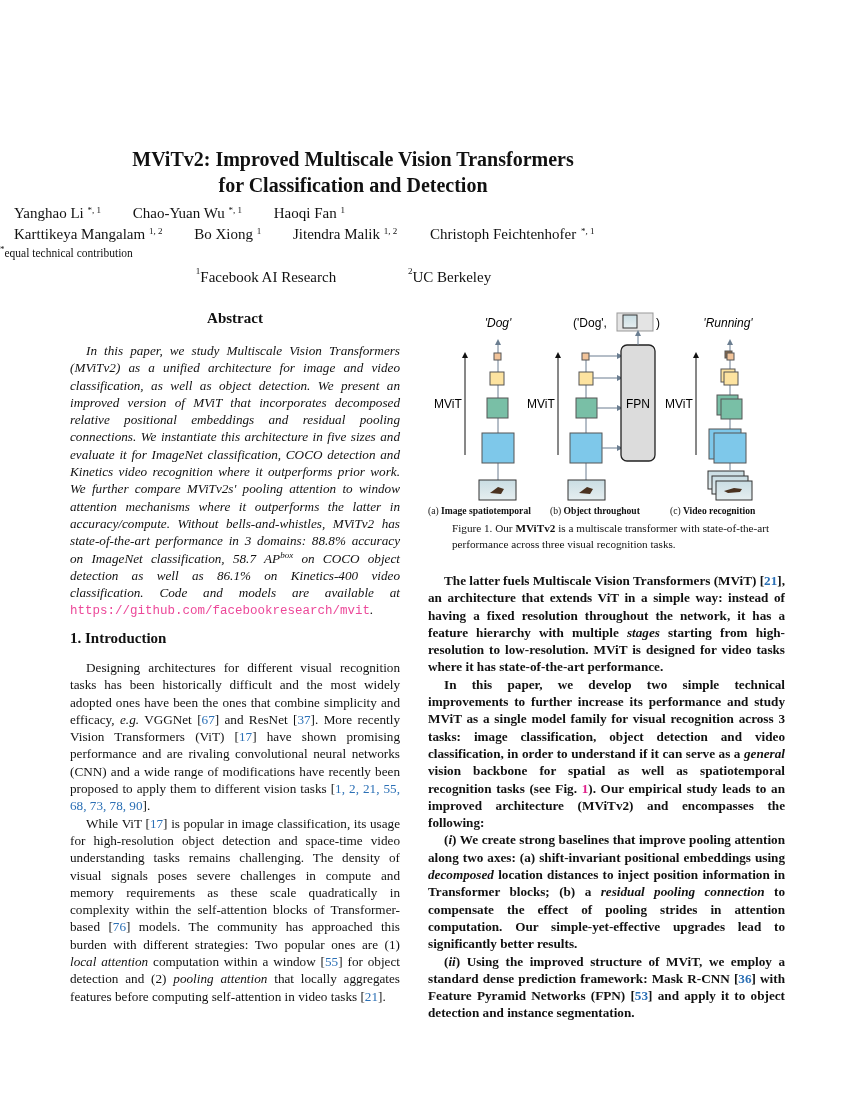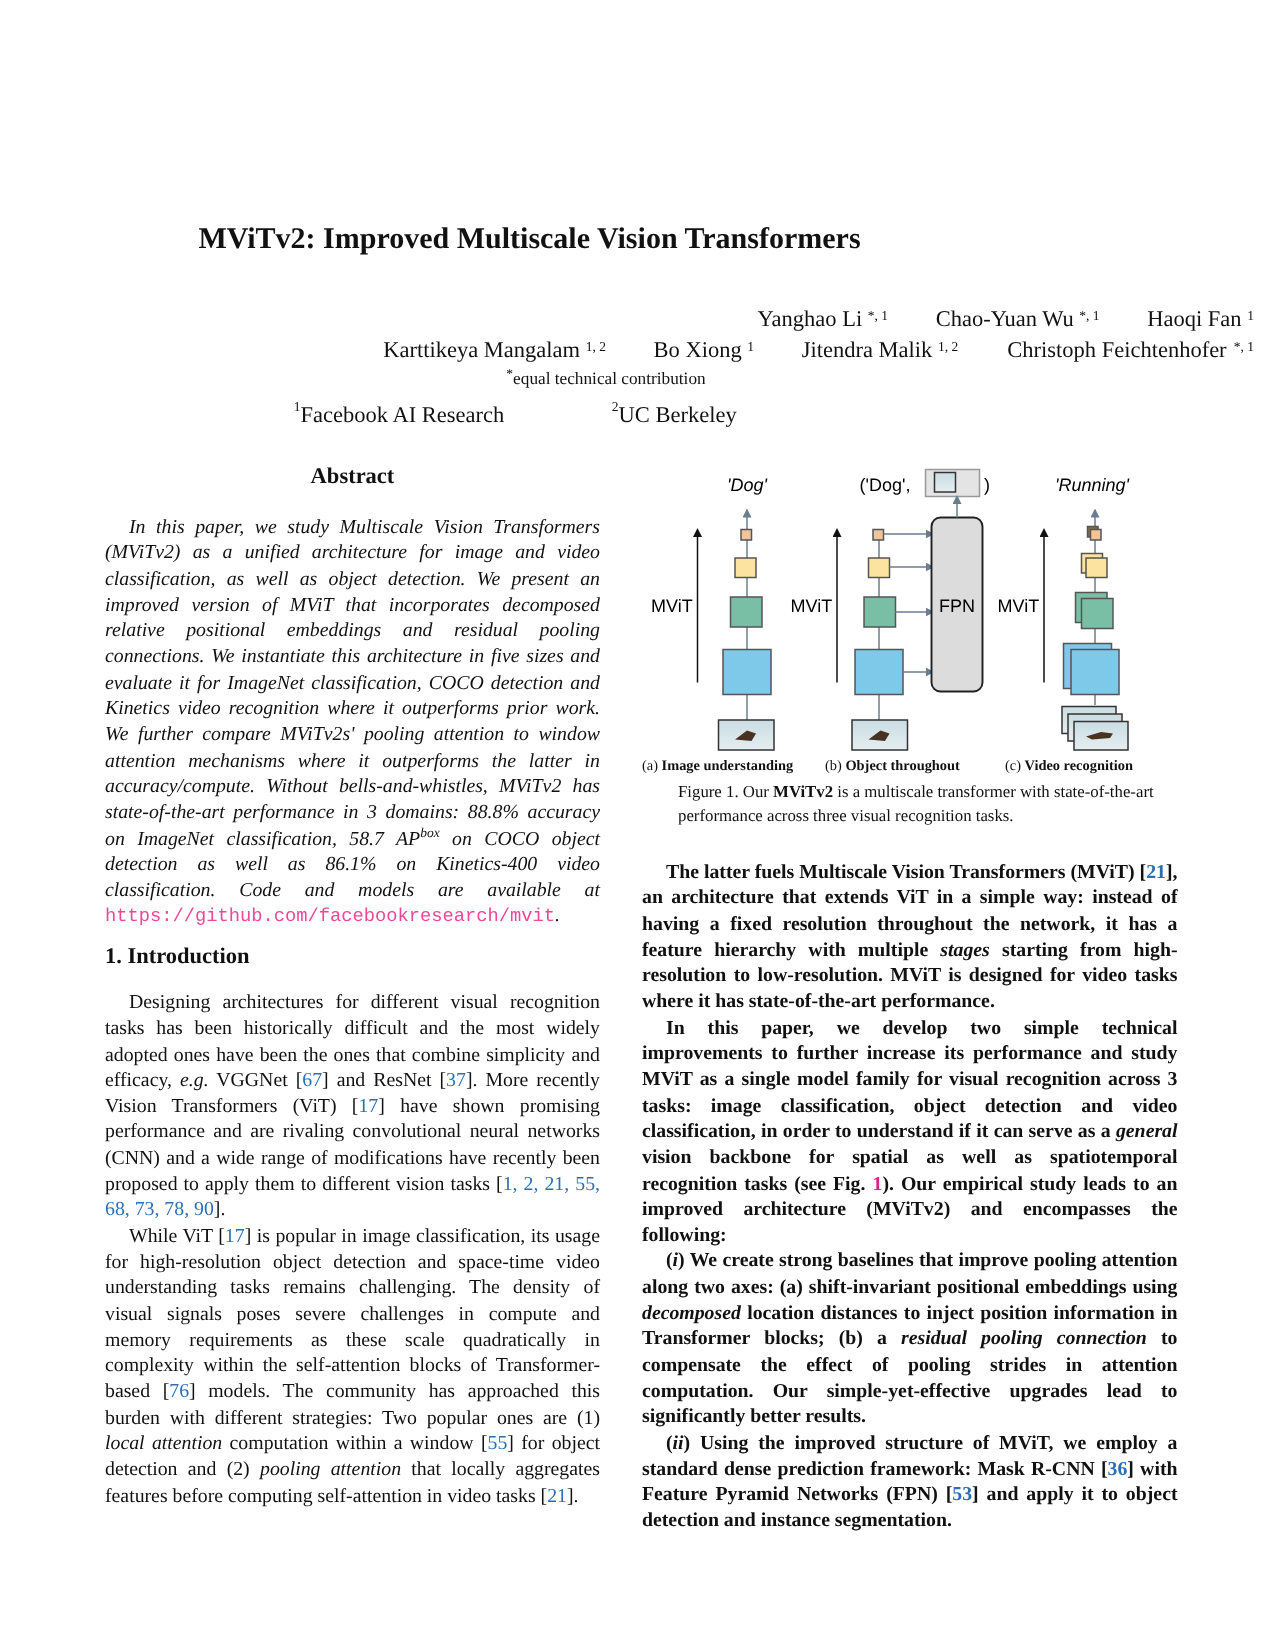--- a/index.html
+++ b/index.html
@@ -1,21 +1,21 @@
 <!DOCTYPE html>
 <html><head>
 <meta charset="utf-8">
 <style>
   html,body{margin:0;padding:0;background:#fff;}
   body{width:850px;height:1100px;position:relative;overflow:hidden;font-family:"Liberation Serif","DejaVu Serif",serif;color:#111;}
   .title{position:absolute;left:0;width:706px;top:146px;text-align:center;font-weight:bold;font-size:20px;line-height:26px;}
-  .authors{position:absolute;left:0;width:850px;text-align:right;font-size:15px;line-height:20px;}
+  .authors{position:absolute;left:0;width:850px;text-align:left;font-size:15px;line-height:20px;}
   .authors span{margin:0 14px;}
   sup{font-size:9px;vertical-align:top;position:relative;top:-3px;}
-  .eq{position:absolute;left:0;width:808px;top:247px;text-align:center;font-size:11.5px;}
+  .eq{position:absolute;left:0;width:808px;top:247px;font-size:11.5px;}
   .affil{position:absolute;left:0;width:687px;top:269px;text-align:center;font-size:15px;}
   .affil span{margin:0 34px;}
   .col{position:absolute;font-size:13.2px;line-height:17.3px;text-align:justify;}
   .lcol{left:70px;width:330px;}
   .rcol{left:428px;width:357px;font-weight:bold;}
   .abs-h{position:absolute;left:70px;width:330px;top:310px;text-align:center;font-weight:bold;font-size:15px;}
   .abs{top:342px;font-style:italic;}
   .abs p{margin:0;text-indent:16px;}
   .mono{font-family:"Liberation Mono","DejaVu Sans Mono",monospace;color:#ec4899;font-style:normal;font-size:12.5px;}
   .sec{position:absolute;left:70px;top:630px;font-weight:bold;font-size:15px;}
@@ -29,20 +29,21 @@
   .sub b{font-weight:bold;}
   .fig{position:absolute;left:420px;top:305px;width:380px;height:200px;}
   .fig svg{width:380px;height:200px;}
   .lbl{font-family:"Liberation Sans","DejaVu Sans",sans-serif;}
 </style>
 </head>
 <body>
 
 <div class="title">
   <div>MViTv2: Improved Multiscale Vision Transformers</div>
+  <div>for Classification and Detection</div>
 </div>
 
 <div class="authors" style="top:203px">
   <span><span style="margin:0">Yanghao Li</span> <sup>*, 1</sup></span>
   <span><span style="margin:0">Chao-Yuan Wu</span> <sup>*, 1</sup></span>
   <span><span style="margin:0">Haoqi Fan</span> <sup>1</sup></span>
 </div>
 <div class="authors" style="top:224px">
   <span><span style="margin:0">Karttikeya Mangalam</span> <sup>1, 2</sup></span>
   <span><span style="margin:0">Bo Xiong</span> <sup>1</sup></span>
@@ -125,21 +126,21 @@
     <rect x="304" y="67" width="14" height="13" fill="#fde3a0" stroke="#555"></rect>
     <rect x="305" y="46" width="7" height="7" fill="#8a6a4a" stroke="#555"></rect>
     <rect x="307" y="48" width="7" height="7" fill="#f2c49a" stroke="#555"></rect>
     <rect x="288" y="166" width="36" height="18" fill="url(#img)" stroke="#333"></rect>
     <rect x="292" y="171" width="36" height="18" fill="url(#img)" stroke="#333"></rect>
     <rect x="296" y="176" width="36" height="19" fill="url(#img)" stroke="#333"></rect>
     <path d="M304,186 l10,-3 l8,1 l-2,3 l-12,1 z" fill="#4a3220"></path>
   </svg>
 </div>
 
-<div class="sub" style="left:428px"><span>(a) </span><b>Image understanding</b></div>
+<div class="sub" style="left:428px"><span>(a) </span><b>Image spatiotemporal</b></div>
 <div class="sub" style="left:550px"><span>(b) </span><b>Object throughout</b></div>
 <div class="sub" style="left:670px"><span>(c) </span><b>Video recognition</b></div>
 
 <div class="figcap"><span>Figure 1. Our </span><b>MViTv2</b><span> is a multiscale transformer with state-of-the-art performance across three visual recognition tasks.</span></div>
 
 <div class="col rcol rtext">
   <p><span>The latter fuels Multiscale Vision Transformers (MViT) [</span><span class="cite">21</span><span>], an architecture that extends ViT in a simple way: instead of having a fixed resolution throughout the network, it has a feature hierarchy with multiple </span><i>stages</i><span> starting from high-resolution to low-resolution. MViT is designed for video tasks where it has state-of-the-art performance.</span></p>
   <p><span>In this paper, we develop two simple technical improvements to further increase its performance and study MViT as a single model family for visual recognition across 3 tasks: image classification, object detection and video classification, in order to understand if it can serve as a </span><i>general</i><span> vision backbone for spatial as well as spatiotemporal recognition tasks (see Fig. </span><span class="pink">1</span><span>). Our empirical study leads to an improved architecture (MViTv2) and encompasses the following:</span></p>
   <p><span>(</span><i>i</i><span>) We create strong baselines that improve pooling attention along two axes: (a) shift-invariant positional embeddings using </span><i>decomposed</i><span> location distances to inject position information in Transformer blocks; (b) a </span><i>residual pooling connection</i><span> to compensate the effect of pooling strides in attention computation. Our simple-yet-effective upgrades lead to significantly better results.</span></p>
   <p><span>(</span><i>ii</i><span>) Using the improved structure of MViT, we employ a standard dense prediction framework: Mask R-CNN [</span><span class="cite">36</span><span>] with Feature Pyramid Networks (FPN) [</span><span class="cite">53</span><span>] and apply it to object detection and instance segmentation.</span></p>

